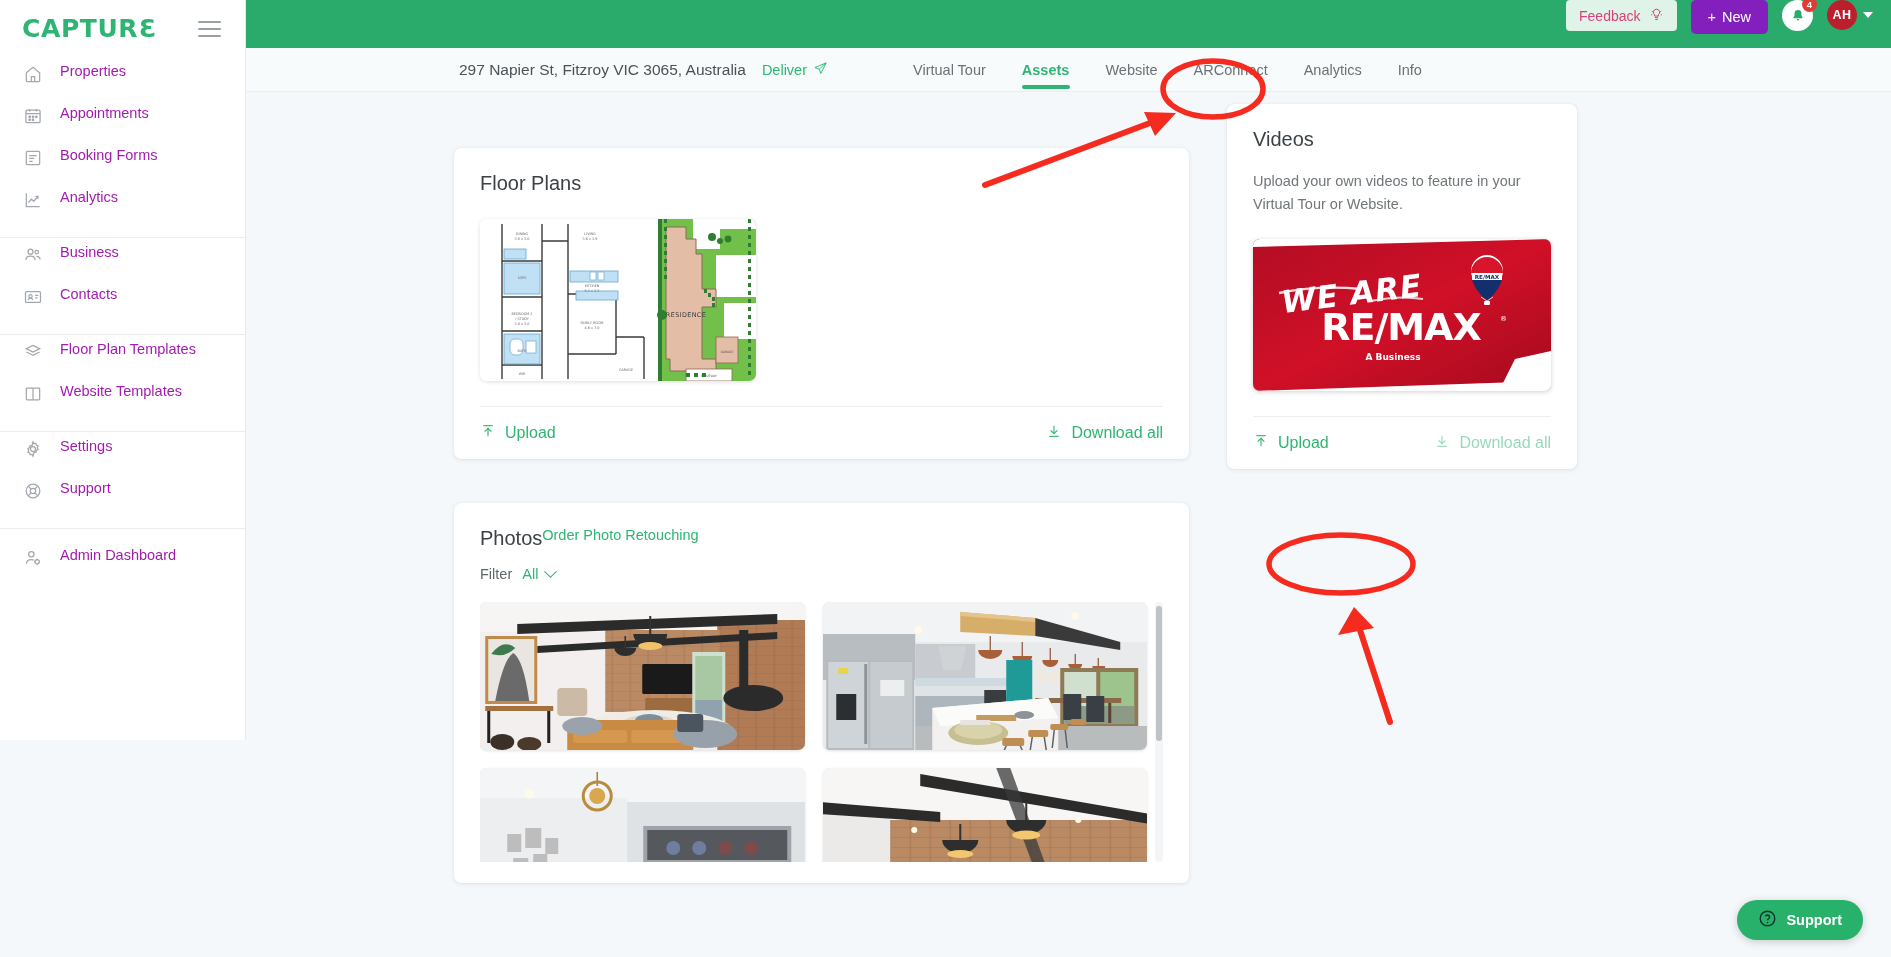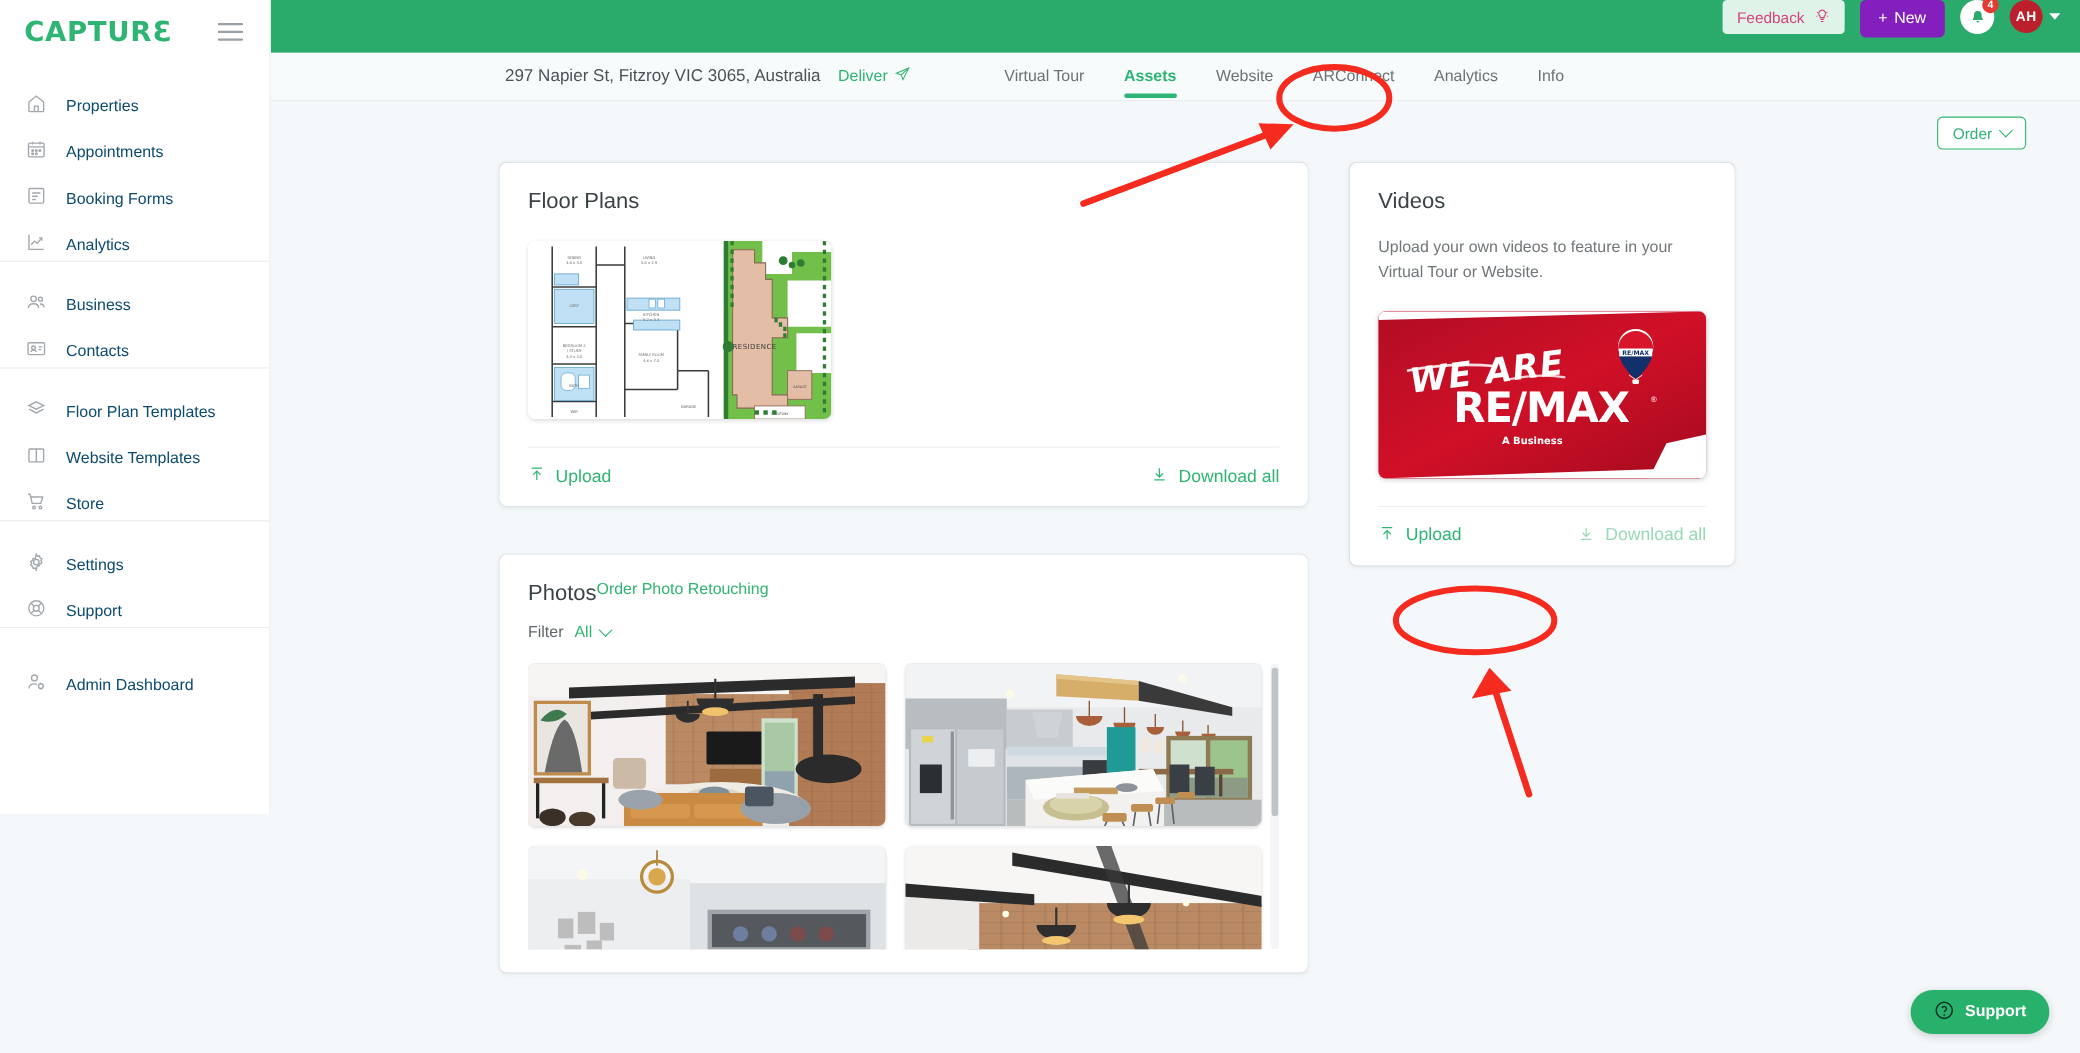--- a/index.html
+++ b/index.html
@@ -26,23 +26,23 @@
     color: #2fb573; font-family: "DejaVu Sans", sans-serif;
     display: flex; align-items: center;
   }
   .logo .rev { display: inline-block; transform: scaleX(-1); }
   .hamburger { display: flex; flex-direction: column; gap: 5px; cursor: pointer; padding: 4px; }
   .hamburger span { display: block; width: 23px; height: 2px; background: #9aa1a6; border-radius: 1px; }
 
   .nav-group { padding: 6px 0; }
   .nav-group + .nav-group { border-top: 1px solid #ececec; }
   .nav-item {
-    display: flex; align-items: flex-end; gap: 16px;
+    display: flex; align-items: flex-start; gap: 16px;
     height: 42px; padding: 0 22px; cursor: pointer;
-    color: #0c4a6e; font-size: 14.5px;
+    color: #a21caf; font-size: 14.5px;
   }
   .nav-ico { width: 22px; height: 22px; flex: 0 0 22px; color: #a2a8ad; display: flex; align-items: center; justify-content: center; }
   .nav-ico svg { width: 20px; height: 20px; display: block; }
 
   
   .right { flex: 1; display: flex; flex-direction: column; min-width: 0; position: relative; }
 
   .topbar {
     height: 48px; background: #2bab6b; display: flex; align-items: flex-start;
     justify-content: flex-end; padding: 0 18px; gap: 14px; flex: 0 0 48px;
@@ -112,21 +112,21 @@
   .col-left { width: 735px; flex: 0 0 735px; }
   .col-right { width: 350px; flex: 0 0 350px; }
 
   .card {
     background: #ffffff; border-radius: 7px;
     box-shadow: 0 1px 4px rgba(30,50,70,.10), 0 0 1px rgba(30,50,70,.10);
   }
   .card-title { font-size: 20px; color: #3b4245; font-weight: 400; }
 
   
-  .fp-card { padding: 24px 26px 0 26px; }
+  .fp-card { padding: 24px 26px 0 26px; margin-top: 44px; }
   .fp-thumb {
     width: 276px; height: 162px; margin-top: 24px; border-radius: 7px;
     overflow: hidden; background: #fff;
     box-shadow: 0 1px 4px rgba(0,0,0,.13);
   }
   .fp-actions {
     display: flex; justify-content: space-between; align-items: center;
     border-top: 1px solid #eceff0; margin-top: 25px; padding: 16px 0 16px 0;
   }
   .link-action {
@@ -279,30 +279,20 @@
         <span>Floor Plan Templates</span>
       </div>
       <div class="nav-item">
         <span class="nav-ico">
           <svg viewBox="0 0 24 24" fill="none" stroke="currentColor" stroke-width="1.5">
               <rect x="4" y="5" width="16" height="14" rx="1"></rect>
               <path d="M12 5v14"></path>
             </svg>
         </span>
         <span>Website Templates</span>
-      </div>
-      <div class="nav-item">
-        <span class="nav-ico">
-          <svg viewBox="0 0 24 24" fill="none" stroke="currentColor" stroke-width="1.5">
-              <path d="M3 4h2.2l2.3 10h9.4l2.1-7H6.4"></path>
-              <circle cx="9.5" cy="18.5" r="1.4"></circle>
-              <circle cx="16.5" cy="18.5" r="1.4"></circle>
-            </svg>
-        </span>
-        <span>Store</span>
       </div>
     </div>
 
     <div class="nav-group">
       <div class="nav-item">
         <span class="nav-ico">
           <svg viewBox="0 0 24 24" fill="none" stroke="currentColor" stroke-width="1.5">
               <circle cx="12" cy="12" r="3"></circle>
               <path d="M12 3.5l1.2 2 2.3-.3 .6 2.2 2 1.1-1 2.1 1 2.1-2 1.1-.6 2.2-2.3-.3L12 20.5l-1.2-2-2.3.3-.6-2.2-2-1.1 1-2.1-1-2.1 2-1.1.6-2.2 2.3.3z"></path>
             </svg>
@@ -397,26 +387,20 @@
         <div class="tab">
             <span>Analytics</span>
           </div>
         <div class="tab">
             <span>Info</span>
           </div>
       </nav>
     </div>
 
     <div class="content">
-      <div class="order-row">
-        <button class="order-btn">
-          <span>Order</span>
-          <span class="chev"></span>
-        </button>
-      </div>
 
       <div class="columns">
 
         <div class="col-left">
 
           <section class="card fp-card">
             <div class="card-title">Floor Plans</div>
             <div class="fp-thumb">
               <svg viewBox="0 0 276 162" preserveAspectRatio="xMidYMid slice">
                 <rect width="276" height="162" fill="#ffffff"></rect>

